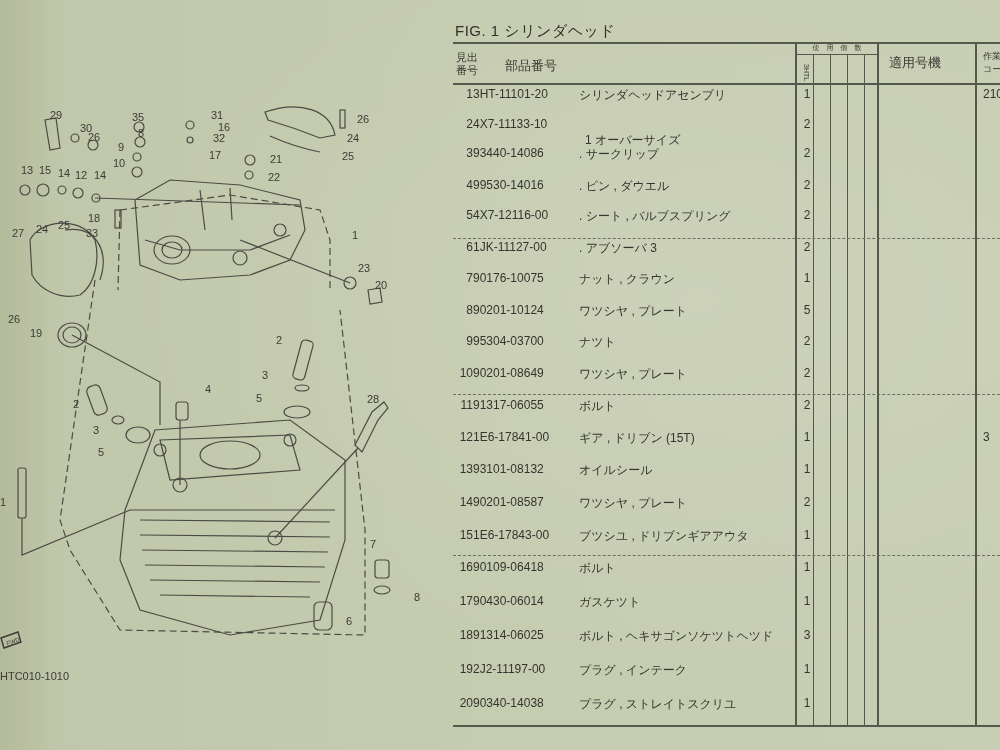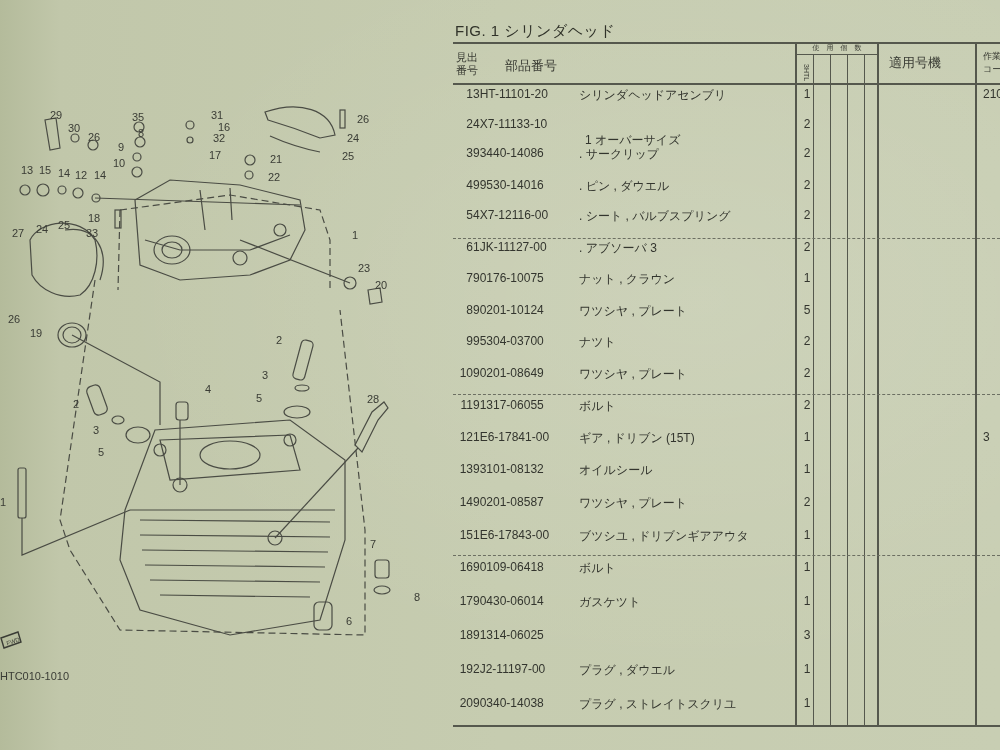--- a/index.html
+++ b/index.html
@@ -130,21 +130,21 @@
 
       <rect x="314" y="512" width="18" height="28" rx="5"></rect>
 
       <rect x="18" y="378" width="8" height="50" rx="2"></rect>
       <path d="M22 428 L22 465 L130 420"></path>
       <path d="M180 330 L180 395"></path>
     </g>
   </svg>
 
   <span class="callout" style="left:50px;top:20px">29</span>
-  <span class="callout" style="left:68px;top:33px">30</span>
+  <span class="callout" style="left:80px;top:33px">30</span>
   <span class="callout" style="left:88px;top:42px">26</span>
   <span class="callout" style="left:132px;top:22px">35</span>
   <span class="callout" style="left:138px;top:38px">8</span>
   <span class="callout" style="left:118px;top:52px">9</span>
   <span class="callout" style="left:113px;top:68px">10</span>
   <span class="callout" style="left:211px;top:20px">31</span>
   <span class="callout" style="left:218px;top:32px">16</span>
   <span class="callout" style="left:213px;top:43px">32</span>
   <span class="callout" style="left:209px;top:60px">17</span>
   <span class="callout" style="left:270px;top:64px">21</span>
@@ -321,26 +321,27 @@
   </div>
   <div class="row" style="top:552px">
     <span class="ref">17</span>
     <span class="pno">90430-06014</span>
     <span class="desc">ガスケツト</span>
     <span class="qty">1</span>
   </div>
   <div class="row" style="top:586px">
     <span class="ref">18</span>
     <span class="pno">91314-06025</span>
+    <span class="desc">ボルト , ヘキサゴンソケツトヘツド</span>
     <span class="qty">3</span>
   </div>
   <div class="row" style="top:620px">
     <span class="ref">19</span>
     <span class="pno">2J2-11197-00</span>
-    <span class="desc">プラグ , ダウエル</span>
+    <span class="desc">プラグ , インテーク</span>
     <span class="qty">1</span>
   </div>
   <div class="row" style="top:654px">
     <span class="ref">20</span>
     <span class="pno">90340-14038</span>
     <span class="desc">プラグ , ストレイトスクリユ</span>
     <span class="qty">1</span>
   </div>
 </div>
 

